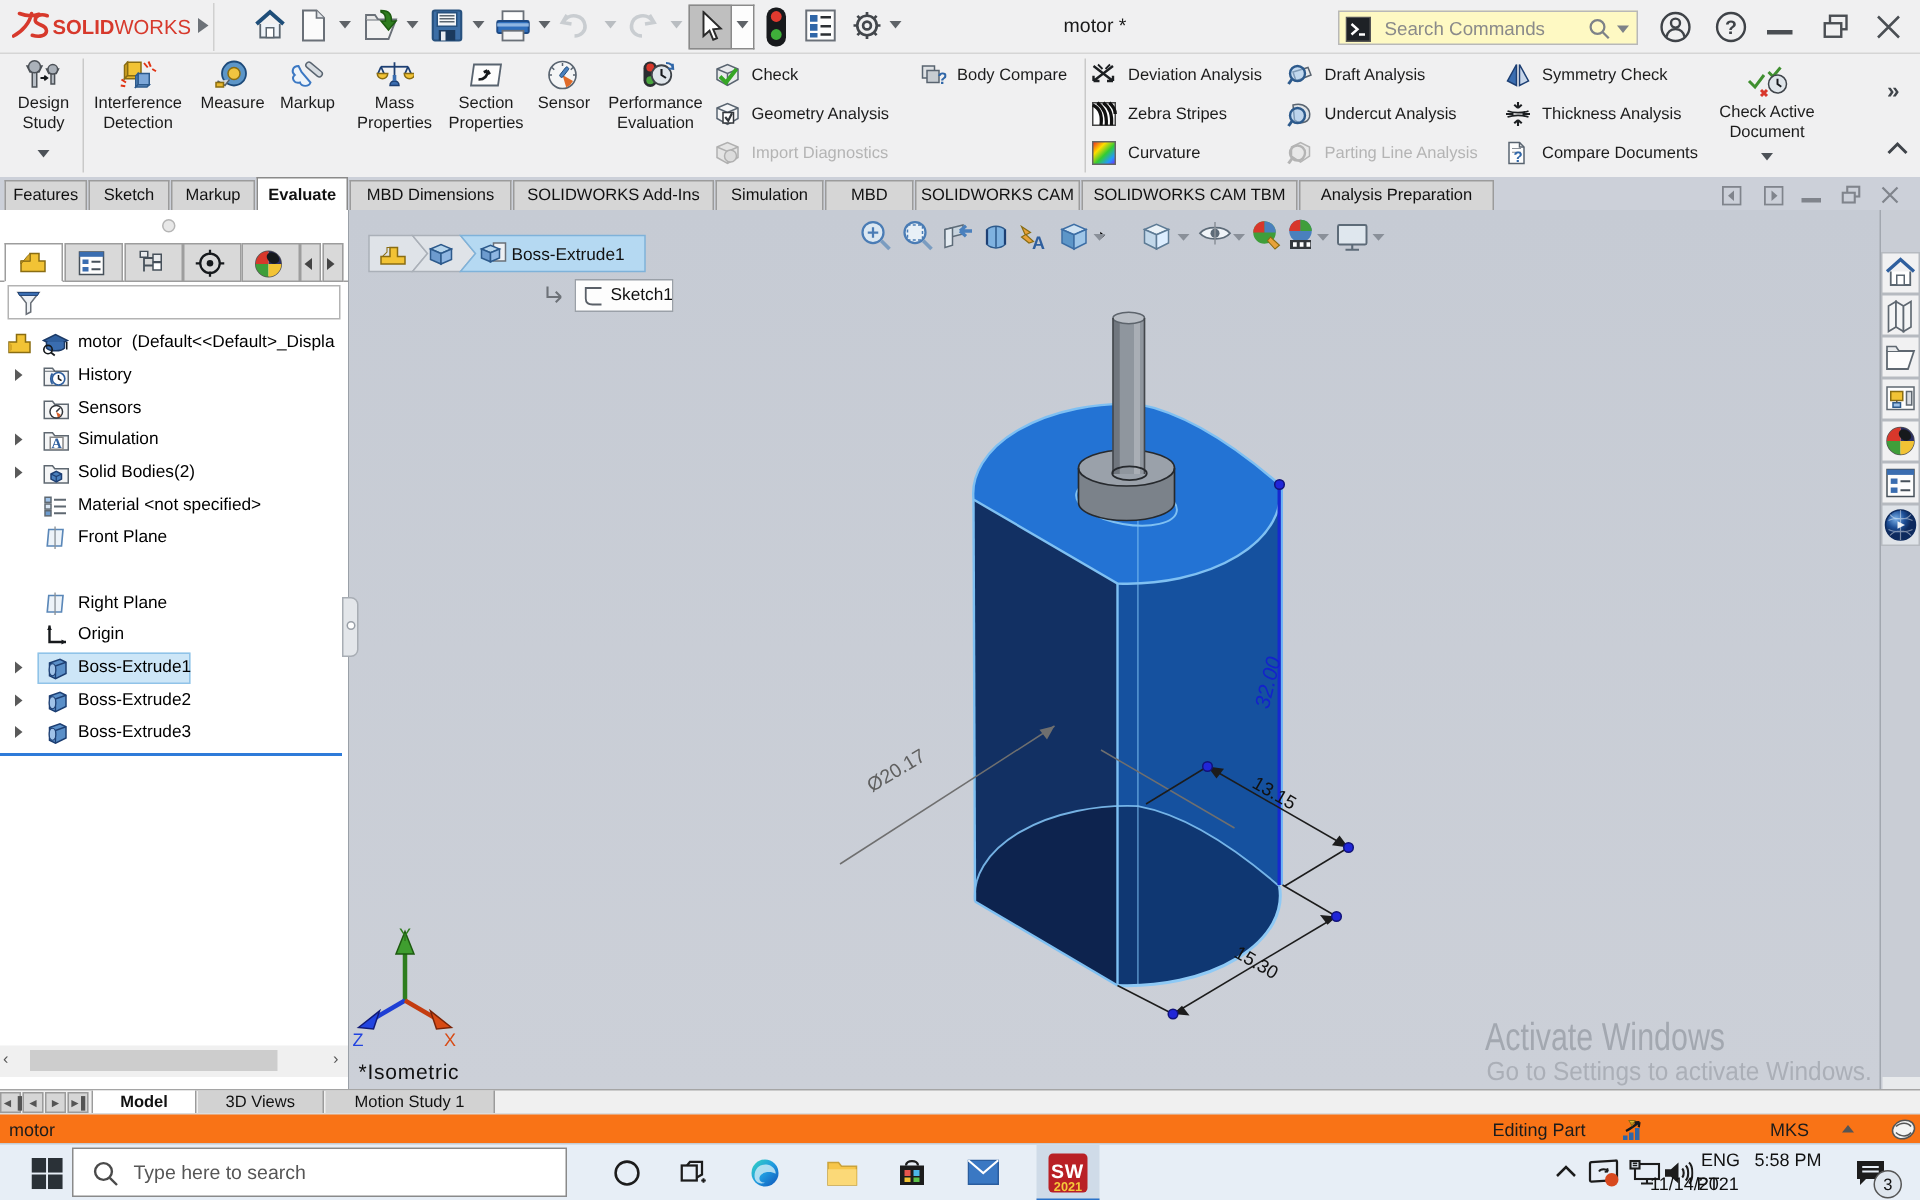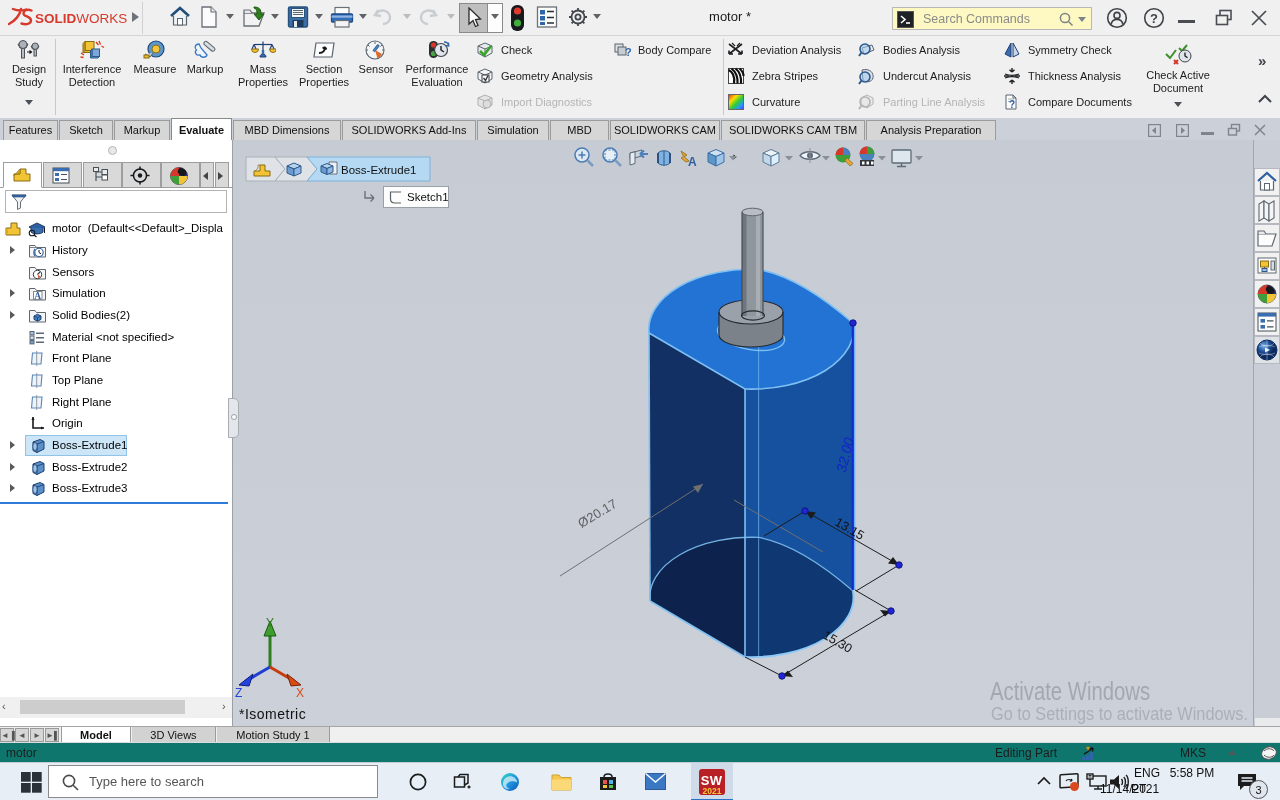--- a/index.html
+++ b/index.html
@@ -45,21 +45,21 @@
 .tpico { position:absolute; left:0px; width:26px; height:28px; background:#f1f1f2; border:1px solid #b6bac0; }
 #isolabel { position:absolute; left:6px; top:566px; font-size:14px; font-weight:normal; color:#111; letter-spacing:0.5px; }
 #watermark1 { position:absolute; left:757px; top:536px; font-size:26px; color:rgba(130,135,144,0.55); transform:scaleX(0.78); transform-origin:0 0; }
 #watermark2 { position:absolute; left:758px; top:564px; font-size:17.5px; color:rgba(130,135,144,0.45); transform:scaleX(0.93); transform-origin:0 0; }
 
 #modeltabs { position:absolute; left:0; top:726px; width:1280px; height:16px; background:#f0f0f0; border-top:1px solid #a5a5a5; }
 .mtab { position:absolute; top:0; height:16px; font-size:11px; text-align:center; padding-top:2px; background:#d2d2d2; border-right:1px solid #9b9b9b; color:#111; }
 .mtab.active { background:#fff; font-weight:bold; }
 .navbox { position:absolute; top:1px; width:14px; height:14px; background:#d6d6d6; border:1px solid #9b9b9b; color:#555; font-size:8px; text-align:center; line-height:13px; }
 
-#statusbar { position:absolute; left:0; top:742px; width:1280px; height:20px; background:#0f766e; border-top:1px solid #dcdcdc; font-size:12px; color:#1c1c1c; }
+#statusbar { position:absolute; left:0; top:742px; width:1280px; height:20px; background:#f97316; border-top:1px solid #dcdcdc; font-size:12px; color:#1c1c1c; }
 
 #taskbar { position:absolute; left:0; top:762px; width:1280px; height:38px; background:#e7eef6; border-top:1px solid #c4ccd4; }
 #tsearch { position:absolute; left:48px; top:2px; width:330px; height:33px; background:#fff; border:1px solid #8a8a8a; }
 #tsearch span { position:absolute; left:40px; top:8px; font-size:13px; color:#565656; }
 .tbr { position:absolute; font-size:12px; color:#111; }
 </style>
 </head>
 <body>
 <div id="root">
   <div id="titlebar">
@@ -344,21 +344,21 @@
         </svg>
         <span>Curvature</span>
       </div>
 
     <div class="smbtn" style="left:858px;top:5px">
         <svg width="18" height="18" viewBox="0 0 18 18">
           <path d="M4 7 L14 4 L16 9 L6 13 Z" fill="#e8eaec" stroke="#596470"></path>
           <circle cx="7" cy="8" r="5" fill="rgba(160,200,240,0.55)" stroke="#2d5a8c" stroke-width="1.6"></circle>
           <path d="M3.5 11.5 L1 15" stroke="#2d5a8c" stroke-width="2"></path>
         </svg>
-        <span>Bodies Analysis</span>
+        <span>Draft Analysis</span>
       </div>
     <div class="smbtn" style="left:858px;top:31px">
         <svg width="18" height="18" viewBox="0 0 18 18">
           <path d="M4 3 C12 1 16 6 15 11 C14 15 8 16 5 13 Z" fill="#dfe3e7" stroke="#596470"></path>
           <circle cx="7" cy="10" r="5" fill="rgba(160,200,240,0.55)" stroke="#2d5a8c" stroke-width="1.6"></circle>
           <path d="M3.5 13.5 L1 17" stroke="#2d5a8c" stroke-width="2"></path>
         </svg>
         <span>Undercut Analysis</span>
       </div>
     <div class="smbtn dis" style="left:858px;top:57px">
@@ -563,27 +563,20 @@
           </g>
         </svg>
       <span class="lbl">Material &lt;not specified&gt;</span>
     </div>
     <div class="trow" style="top:208px">
       <svg class="fico" width="18" height="17" viewBox="0 0 18 17">
           <path d="M4.5 3 L14 3 L13 14 L3.5 14 Z" fill="rgba(210,225,240,0.4)" stroke="#5a87b8" stroke-width="1.1"></path>
           <path d="M8.7 1 V16" stroke="#8a9097" stroke-width="0.9"></path>
         </svg>
       <span class="lbl">Front Plane</span>
-    </div>
-    <div class="trow" style="top:230px">
-      <svg class="fico" width="18" height="17" viewBox="0 0 18 17">
-          <path d="M4.5 3 L14 3 L13 14 L3.5 14 Z" fill="rgba(210,225,240,0.4)" stroke="#5a87b8" stroke-width="1.1"></path>
-          <path d="M8.7 1 V16" stroke="#8a9097" stroke-width="0.9"></path>
-        </svg>
-      <span class="lbl">Top Plane</span>
     </div>
     <div class="trow" style="top:252px">
       <svg class="fico" width="18" height="17" viewBox="0 0 18 17">
           <path d="M4.5 3 L14 3 L13 14 L3.5 14 Z" fill="rgba(210,225,240,0.4)" stroke="#5a87b8" stroke-width="1.1"></path>
           <path d="M8.7 1 V16" stroke="#8a9097" stroke-width="0.9"></path>
         </svg>
       <span class="lbl">Right Plane</span>
     </div>
     <div class="trow" style="top:273px">
       <svg class="fico" width="18" height="17" viewBox="0 0 18 17">

